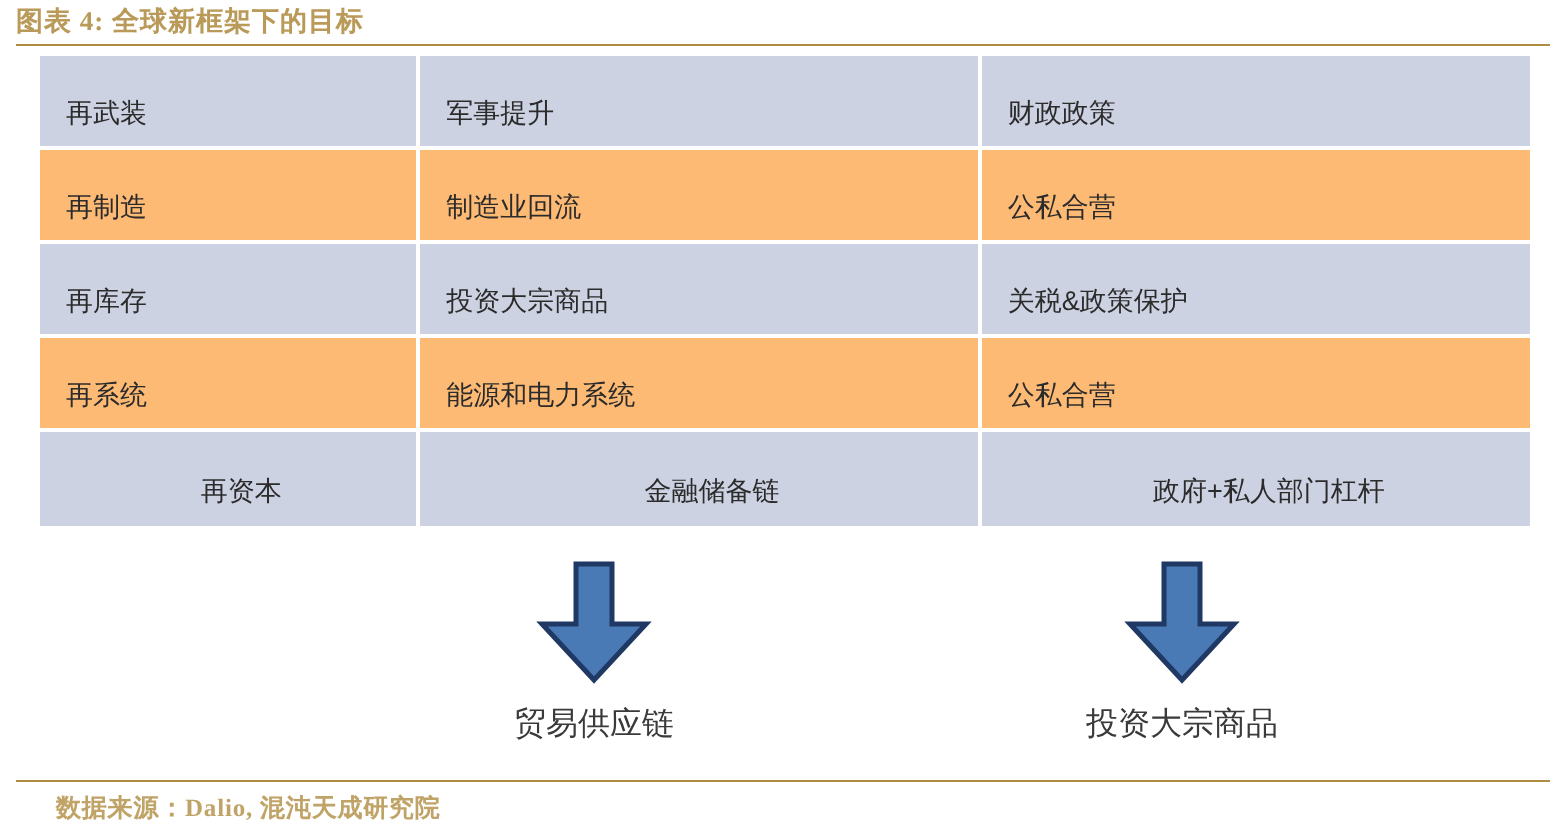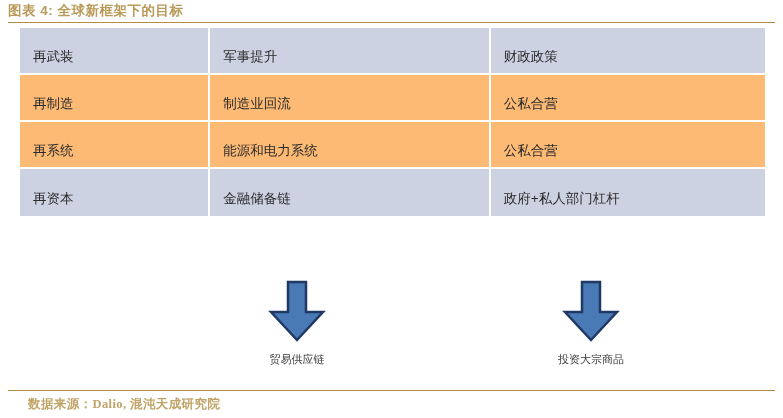--- a/index.html
+++ b/index.html
@@ -13,21 +13,21 @@
     position: relative;
     font-family: "Liberation Sans", "DejaVu Sans", sans-serif;
     overflow: hidden;
   }
 
   
   .exhibit-title {
     position: absolute;
     left: 8px;
     top: 2px;
-    font-family: Liberation Sans, sans-serif;
+    font-family: Liberation Serif, serif;
     font-size: 13.5px;
     font-weight: bold;
     color: #b99a58;
     letter-spacing: 0.5px;
     white-space: nowrap;
   }
   .rule-top {
     position: absolute;
     left: 8px;
     top: 22px;
@@ -51,41 +51,41 @@
     font-size: 13.5px;
     color: #2b2b2b;
     vertical-align: middle;
     border-right: 2px solid #ffffff;
     border-bottom: 2px solid #ffffff;
     white-space: nowrap;
   }
   .matrix td.c0 { width: 188px; }
   .matrix td.c1 { width: 282px; }
   .matrix td.c2 { width: 275px; border-right: none; }
-  .matrix tr:last-child td { border-bottom: none; }
+  .matrix tr:last-child td { border-bottom: none; text-align: center; }
   .matrix tr.band-dark td { background: #ccd2e2; }
   .matrix tr.band-light td { background: #fdba74; }
 
   
   .flow-arrow {
     position: absolute;
     width: 58px;
     height: 62px;
   }
   .flow-arrow svg { display: block; width: 58px; height: 62px; }
   .arrow-left  { left: 268px; top: 280px; }
   .arrow-right { left: 562px; top: 280px; }
 
   .flow-label {
     position: absolute;
     top: 352px;
     width: 220px;
     text-align: center;
     font-family: "Liberation Serif", "DejaVu Serif", serif;
-    font-size: 11px;
+    font-size: 16px;
     color: #3a3a3a;
     white-space: nowrap;
   }
   .label-left  { left: 187px; }
   .label-right { left: 481px; }
 
   
   .rule-bottom {
     position: absolute;
     left: 8px;
@@ -118,20 +118,25 @@
     <tr class="band-dark">
       <td class="c0">再武装</td>
       <td class="c1">军事提升</td>
       <td class="c2">财政政策</td>
     </tr>
     <tr class="band-light">
       <td class="c0">再制造</td>
       <td class="c1">制造业回流</td>
       <td class="c2">公私合营</td>
     </tr>
+    <tr class="band-dark">
+      <td class="c0">再库存</td>
+      <td class="c1">投资大宗商品</td>
+      <td class="c2">关税&amp;政策保护</td>
+    </tr>
     <tr class="band-light">
       <td class="c0">再系统</td>
       <td class="c1">能源和电力系统</td>
       <td class="c2">公私合营</td>
     </tr>
     <tr class="band-dark">
       <td class="c0">再资本</td>
       <td class="c1">金融储备链</td>
       <td class="c2">政府+私人部门杠杆</td>
     </tr>

